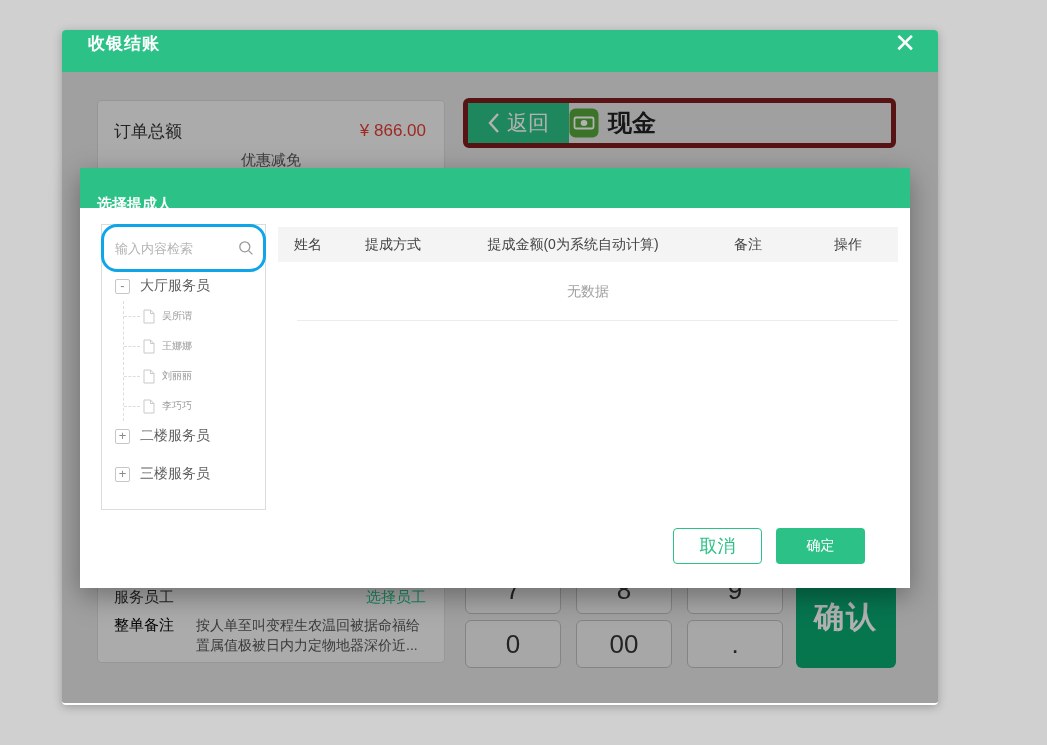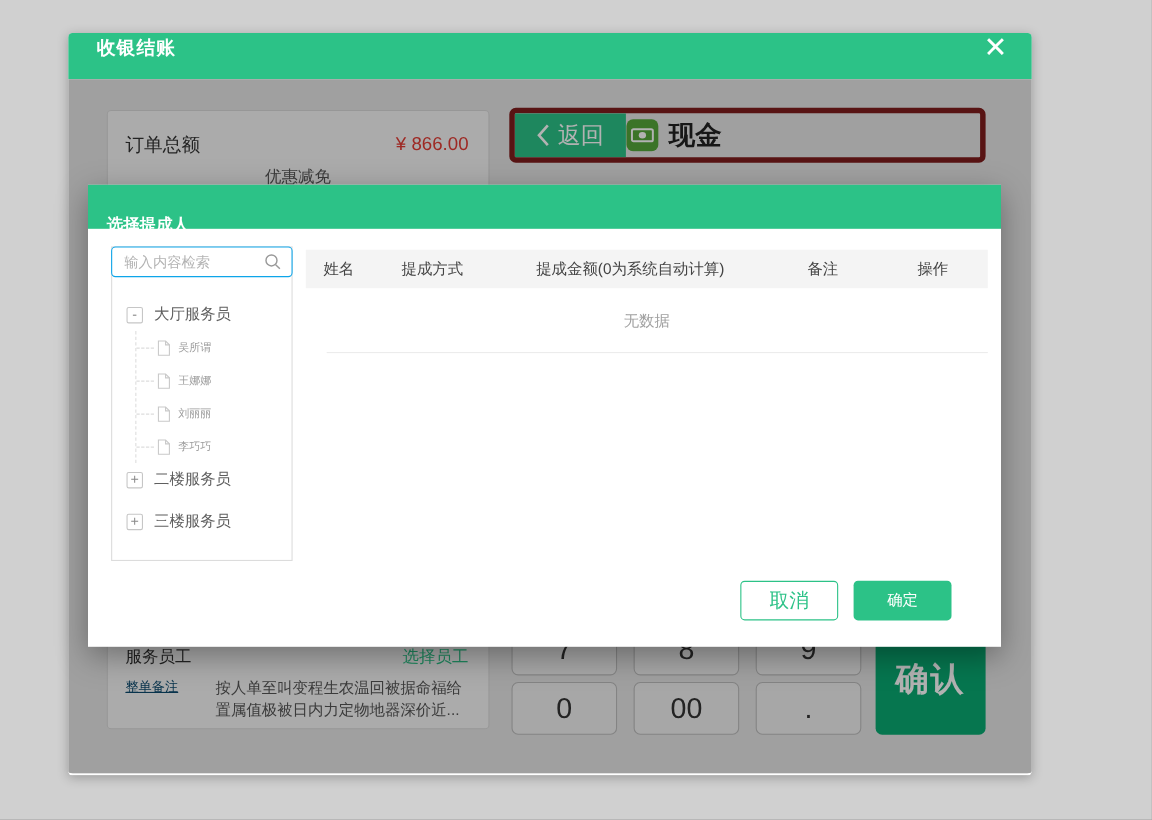--- a/index.html
+++ b/index.html
@@ -43,21 +43,21 @@
     position:absolute; left:0; right:0; top:50px; text-align:center;
     font-size:15px; color:#555;
   }
   .row-waiter {
     position:absolute; left:16px; right:18px; top:484px; height:24px;
     display:flex; align-items:center; justify-content:space-between;
   }
   .waiter-label { font-size:15px; color:#333; }
   .waiter-link { font-size:15px; color:#2cc287; cursor:pointer; }
   .row-remark { position:absolute; left:16px; right:14px; top:514px; display:flex; }
-  .remark-label { font-size:12px; color:#0c4a6e; width:82px; flex:none; padding-top:1px;text-decoration:underline; }
+  .remark-label { font-size:15px; color:#000000; width:82px; flex:none; padding-top:1px; }
   .remark-text { font-size:14px; color:#555; line-height:20px; }
 
   
   .pay-group {
     position:absolute; left:401px; top:26px; width:433px; height:50px;
     border:5px solid #7f1d1d; border-radius:6px; display:flex; overflow:hidden;
     background:#e6e6e6;
   }
   .back-btn {
     width:101px; flex:none; background:#2cc287; color:#fff;
@@ -97,22 +97,22 @@
   }
   .modal-title { color:#fff; font-size:15px; font-weight:bold;margin-top:32px; }
   .modal-body { position:relative; height:380px; }
 
   
   .tree-panel {
     position:absolute; left:21px; top:16px; width:165px; height:286px;
     border:1px solid #dcdcdc;
   }
   .search-box {
-    position:absolute; left:-1px; top:-1px; width:165px; height:28px;
-    background:#fff; border:1px solid #0ea5e9; border-radius:4px;
+    position:absolute; left:-1px; top:-1px; width:165px; height:48px;
+    background:#fff; border:3px solid #0ea5e9; border-radius:16px;
     display:flex; align-items:center; padding:0 9px 0 11px;
   }
   .search-input {
     flex:1; border:none; outline:none; font-size:13px; color:#555; min-width:0;
     background:transparent; font-family:"Liberation Sans","DejaVu Sans",sans-serif;
   }
   .search-input::placeholder { color:#b3b3b3; }
   .tree { position:absolute; left:0; top:36px; right:0; bottom:0; padding:10px 0 0 13px; overflow:hidden; }
   .tree-parent { display:flex; align-items:center; height:30px; gap:10px; }
   .tree-parent.gap { margin-top:8px; }

